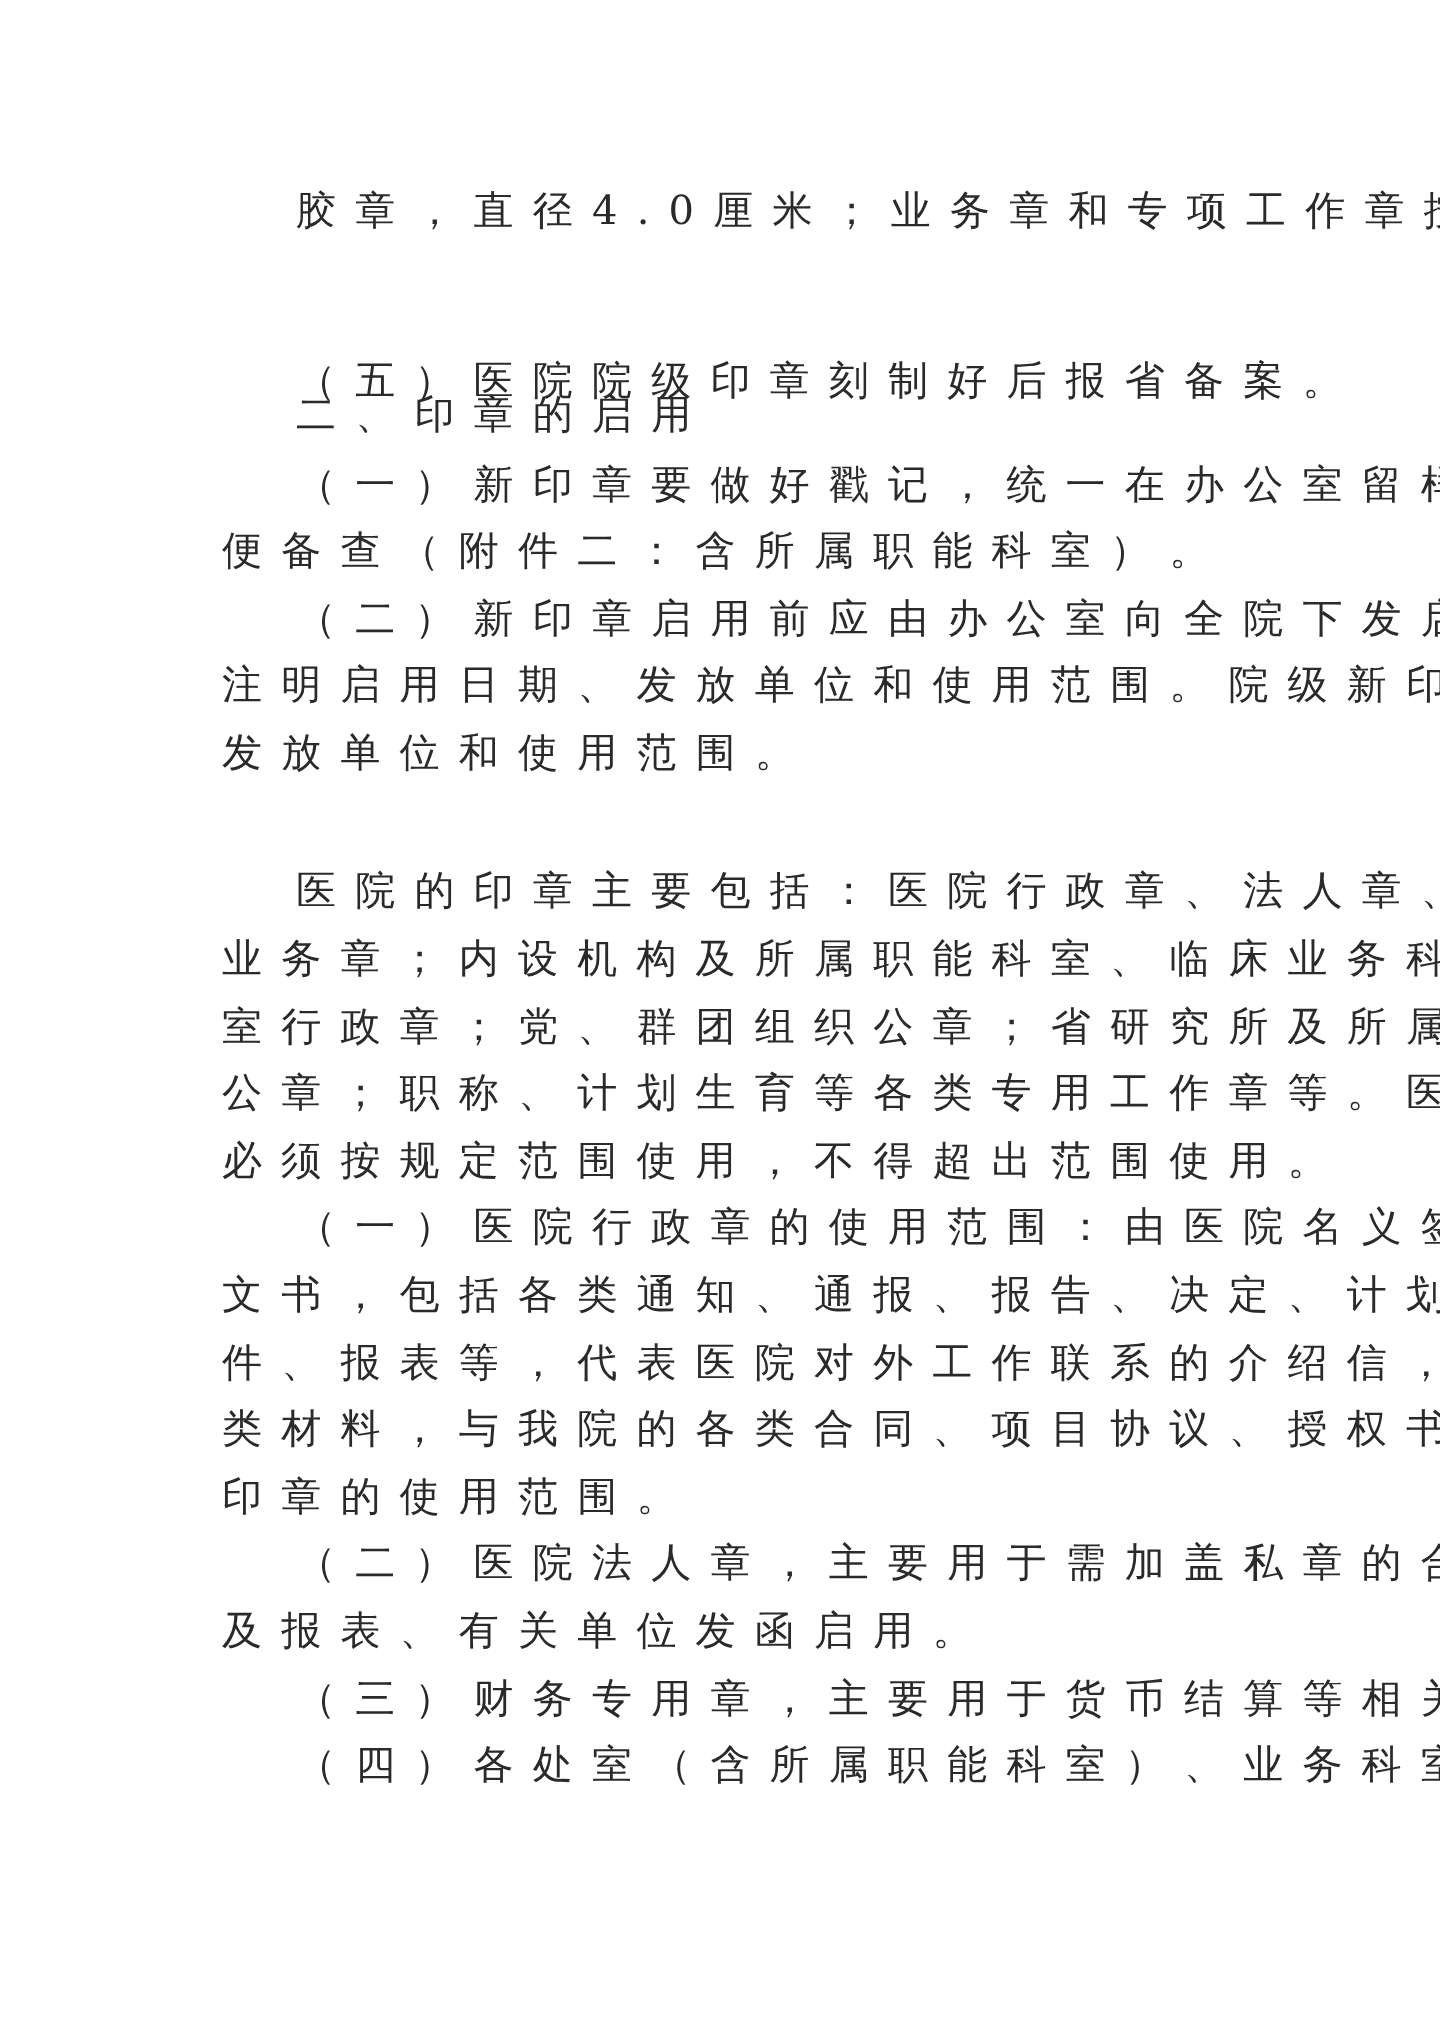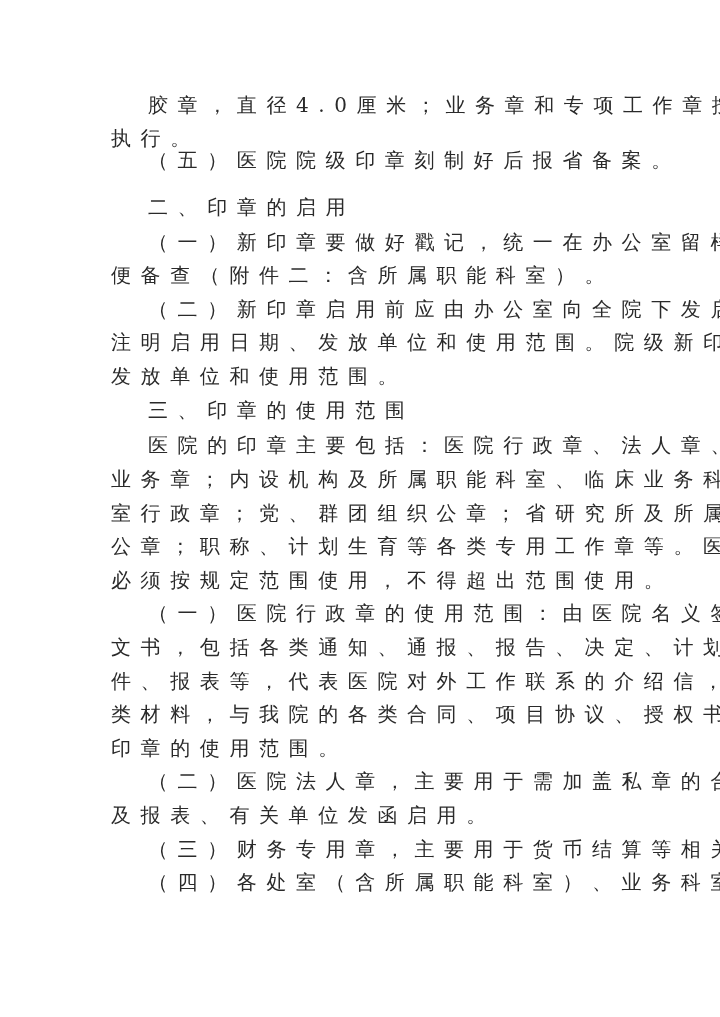--- a/index.html
+++ b/index.html
@@ -8,29 +8,27 @@
   .page { position:absolute; left:0; top:0; width:720px; height:1017px; background:#fff; }
   .line { position:absolute; left:111px; width:500px; height:30px; line-height:30px;
           font-size:20px; letter-spacing:9.6px; white-space:nowrap; }
   .line.indent { left:148px; }
 </style>
 </head>
 <body>
 
 <div class="page">
   <div class="line indent" style="top:90px">胶章，直径4.0厘米；业务章和专项工作章按相关规定</div>
-  <div class="line" style="top:123px">执行。</div>
-  <div class="line indent" style="top:145px">（五）医院院级印章刻制好后报省备案。</div>
+  <div class="line indent" style="top:175px">（五）医院院级印章刻制好后报省备案。</div>
   <div class="line indent" style="top:192px">二、印章的启用</div>
   <div class="line indent" style="top:227px">（一）新印章要做好戳记，统一在办公室留样保存，以</div>
   <div class="line" style="top:260px">便备查（附件二：含所属职能科室）。</div>
   <div class="line indent" style="top:294px">（二）新印章启用前应由办公室向全院下发启用通知，</div>
   <div class="line" style="top:327px">注明启用日期、发放单位和使用范围。院级新印章要向省直</div>
   <div class="line" style="top:361px">发放单位和使用范围。</div>
-  <div class="line indent" style="top:395px">三、印章的使用范围</div>
   <div class="line indent" style="top:430px">医院的印章主要包括：医院行政章、法人章、财务章、</div>
   <div class="line" style="top:464px">业务章；内设机构及所属职能科室、临床业务科室和医技科</div>
   <div class="line" style="top:498px">室行政章；党、群团组织公章；省研究所及所属研究所（室）</div>
   <div class="line" style="top:531px">公章；职称、计划生育等各类专用工作章等。医院所有印章</div>
   <div class="line" style="top:565px">必须按规定范围使用，不得超出范围使用。</div>
   <div class="line indent" style="top:598px">（一）医院行政章的使用范围：由医院名义签发的文件、</div>
   <div class="line" style="top:632px">文书，包括各类通知、通报、报告、决定、计划、纪要、函</div>
   <div class="line" style="top:666px">件、报表等，代表医院对外工作联系的介绍信，需证明的各</div>
   <div class="line" style="top:699px">类材料，与我院的各类合同、项目协议、授权书、承诺书及</div>
   <div class="line" style="top:733px">印章的使用范围。</div>

